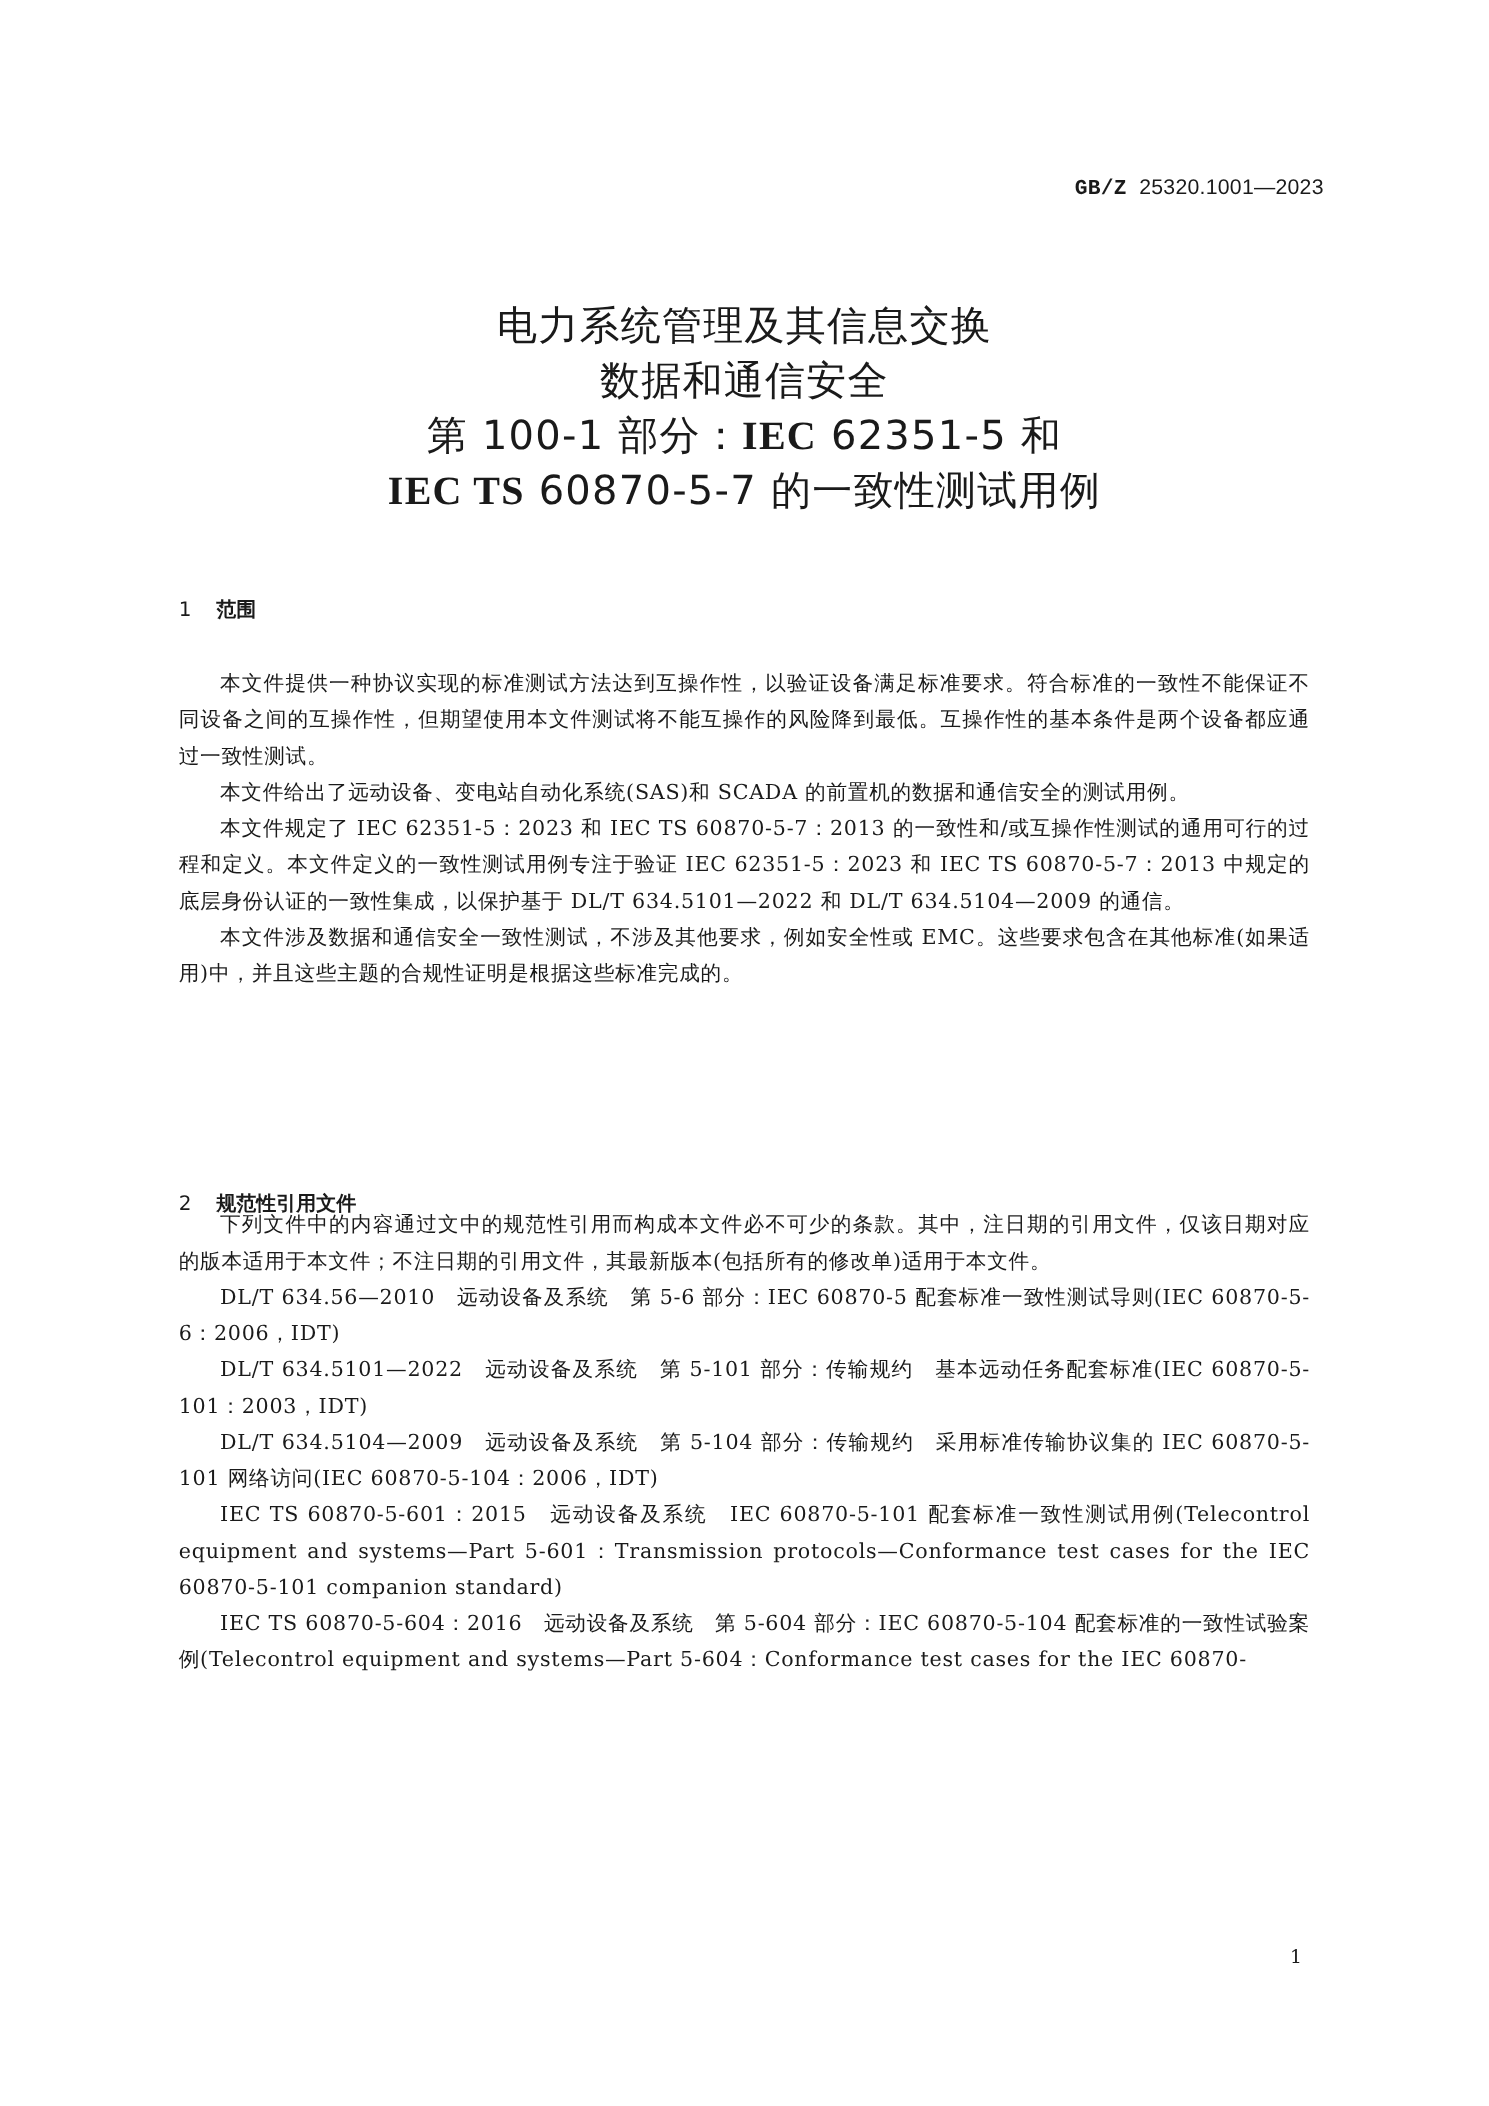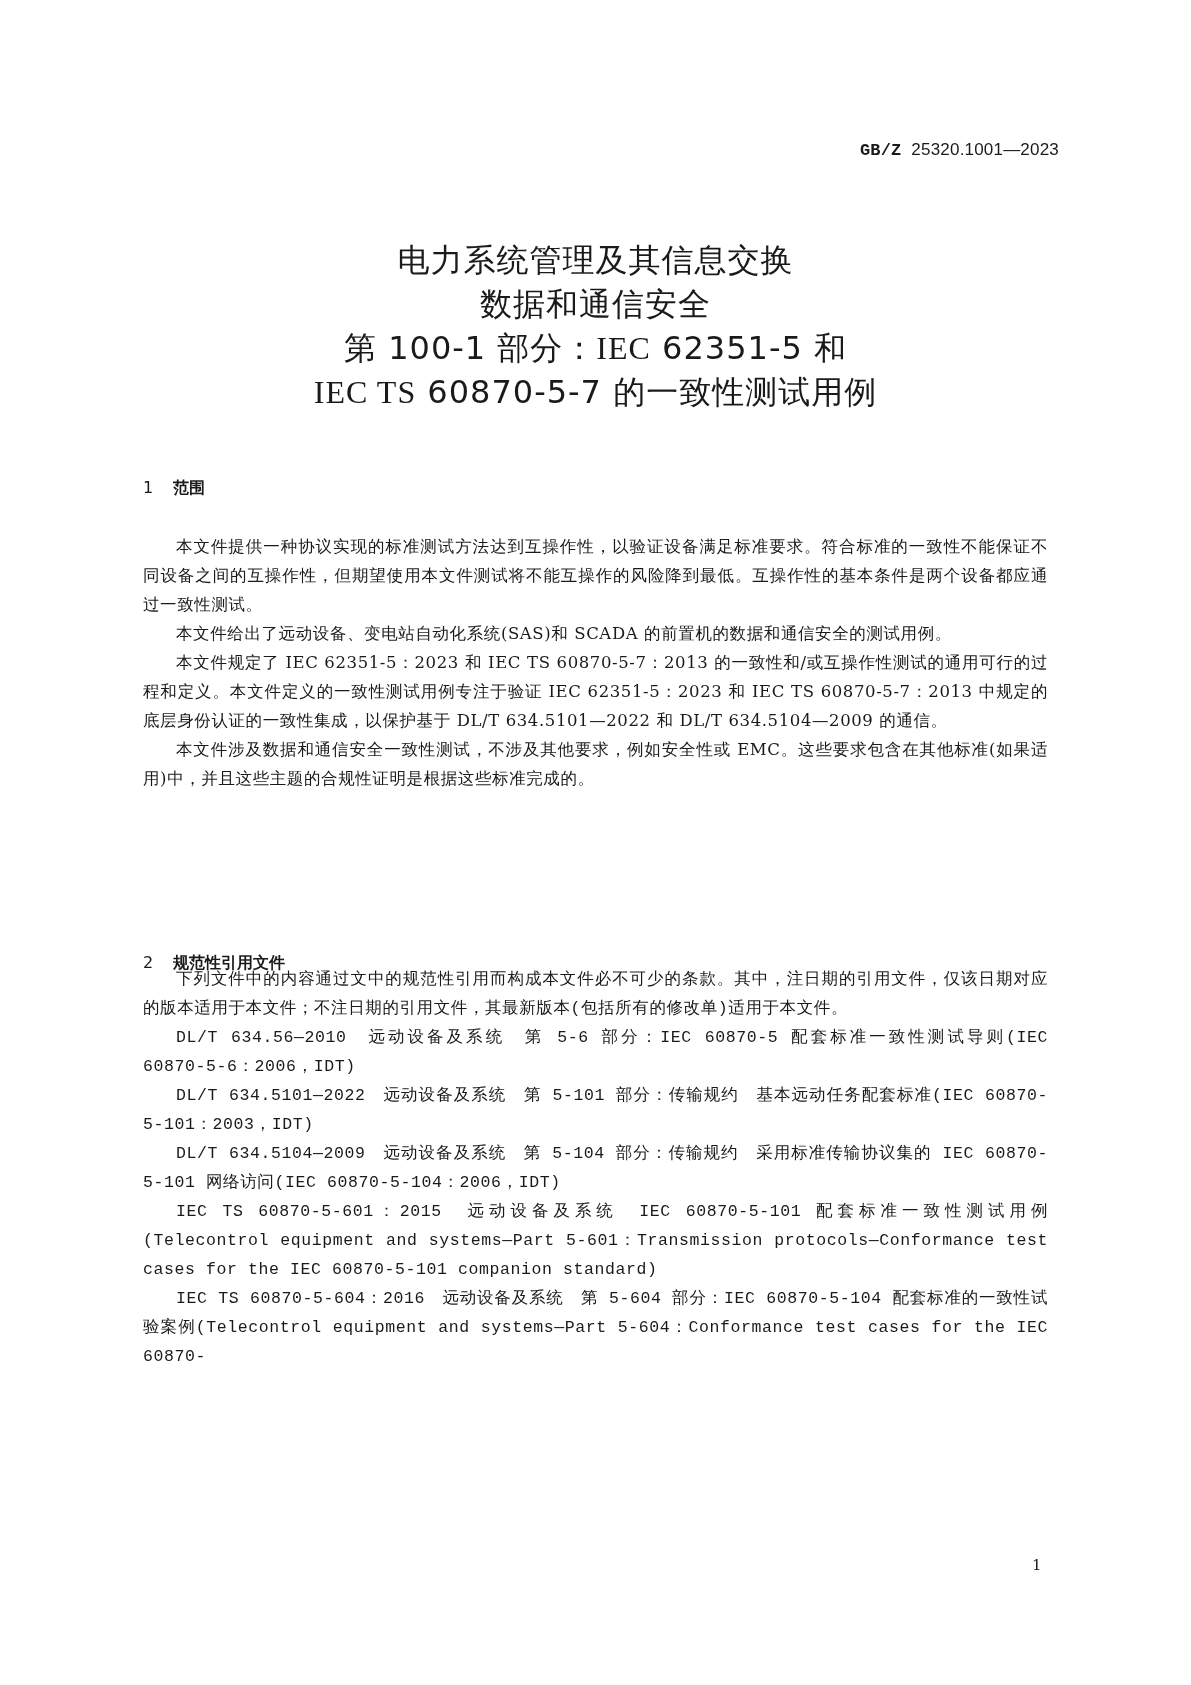--- a/index.html
+++ b/index.html
@@ -15,21 +15,21 @@
       font-size: 17px; letter-spacing: 0.2px;
     }
     .std-number .prefix { font-family: Liberation Mono, monospace; font-weight: bold; }
     .title {
       position: absolute; left: 0; width: 1191px; top: 238px;
       text-align: center;
       font-family: "DejaVu Sans", "Liberation Sans", sans-serif;
       font-size: 32px; line-height: 44px; letter-spacing: 1px;
     }
     .title .line { display: block; }
-    .title .b { font-family: "Liberation Serif", serif; font-weight: normal; margin-top: 30px; }
+    .title .b { font-family: "Liberation Serif", serif; font-weight: bold; margin-top: 30px; }
     .heading {
       position: absolute; left: 143px;
       font-family: "DejaVu Sans", "Liberation Sans", sans-serif;
       font-size: 16px; font-weight: bold;
     }
     .heading .num { display: inline-block; width: 30px; font-weight: normal; }
     .body {
       position: absolute; left: 143px; width: 905px;
       font-size: 16.5px; line-height: 29px; text-align: justify;
       letter-spacing: 0.6px;
@@ -72,21 +72,21 @@
     <p>本文件提供一种协议实现的标准测试方法达到互操作性，以验证设备满足标准要求。符合标准的一致性不能保证不同设备之间的互操作性，但期望使用本文件测试将不能互操作的风险降到最低。互操作性的基本条件是两个设备都应通过一致性测试。</p>
     <p>本文件给出了远动设备、变电站自动化系统(SAS)和 SCADA 的前置机的数据和通信安全的测试用例。</p>
     <p>本文件规定了 IEC 62351-5：2023 和 IEC TS 60870-5-7：2013 的一致性和/或互操作性测试的通用可行的过程和定义。本文件定义的一致性测试用例专注于验证 IEC 62351-5：2023 和 IEC TS 60870-5-7：2013 中规定的底层身份认证的一致性集成，以保护基于 DL/T 634.5101—2022 和 DL/T 634.5104—2009 的通信。</p>
     <p>本文件涉及数据和通信安全一致性测试，不涉及其他要求，例如安全性或 EMC。这些要求包含在其他标准(如果适用)中，并且这些主题的合规性证明是根据这些标准完成的。</p>
   </div>
 
   <div class="heading" style="top:953px;">
     <span class="num">2</span><span>规范性引用文件</span>
   </div>
 
-  <div class="body" style="top:965px;font-family:Liberation Mono, monospace;">
+  <div class="body" style="top:965px;">
     <p>下列文件中的内容通过文中的规范性引用而构成本文件必不可少的条款。其中，注日期的引用文件，仅该日期对应的版本适用于本文件；不注日期的引用文件，其最新版本(包括所有的修改单)适用于本文件。</p>
     <p class="ref">DL/T 634.56—2010　远动设备及系统　第 5-6 部分：IEC 60870-5 配套标准一致性测试导则(IEC 60870-5-6：2006，IDT)</p>
     <p class="ref">DL/T 634.5101—2022　远动设备及系统　第 5-101 部分：传输规约　基本远动任务配套标准(IEC 60870-5-101：2003，IDT)</p>
     <p class="ref">DL/T 634.5104—2009　远动设备及系统　第 5-104 部分：传输规约　采用标准传输协议集的 IEC 60870-5-101 网络访问(IEC 60870-5-104：2006，IDT)</p>
     <p class="ref">IEC TS 60870-5-601：2015　远动设备及系统　IEC 60870-5-101 配套标准一致性测试用例(Telecontrol equipment and systems—Part 5-601：Transmission protocols—Conformance test cases for the IEC 60870-5-101 companion standard)</p>
     <p class="ref">IEC TS 60870-5-604：2016　远动设备及系统　第 5-604 部分：IEC 60870-5-104 配套标准的一致性试验案例(Telecontrol equipment and systems—Part 5-604：Conformance test cases for the IEC 60870-</p>
   </div>
 
   <div class="pagenum">1</div>
 </div>

